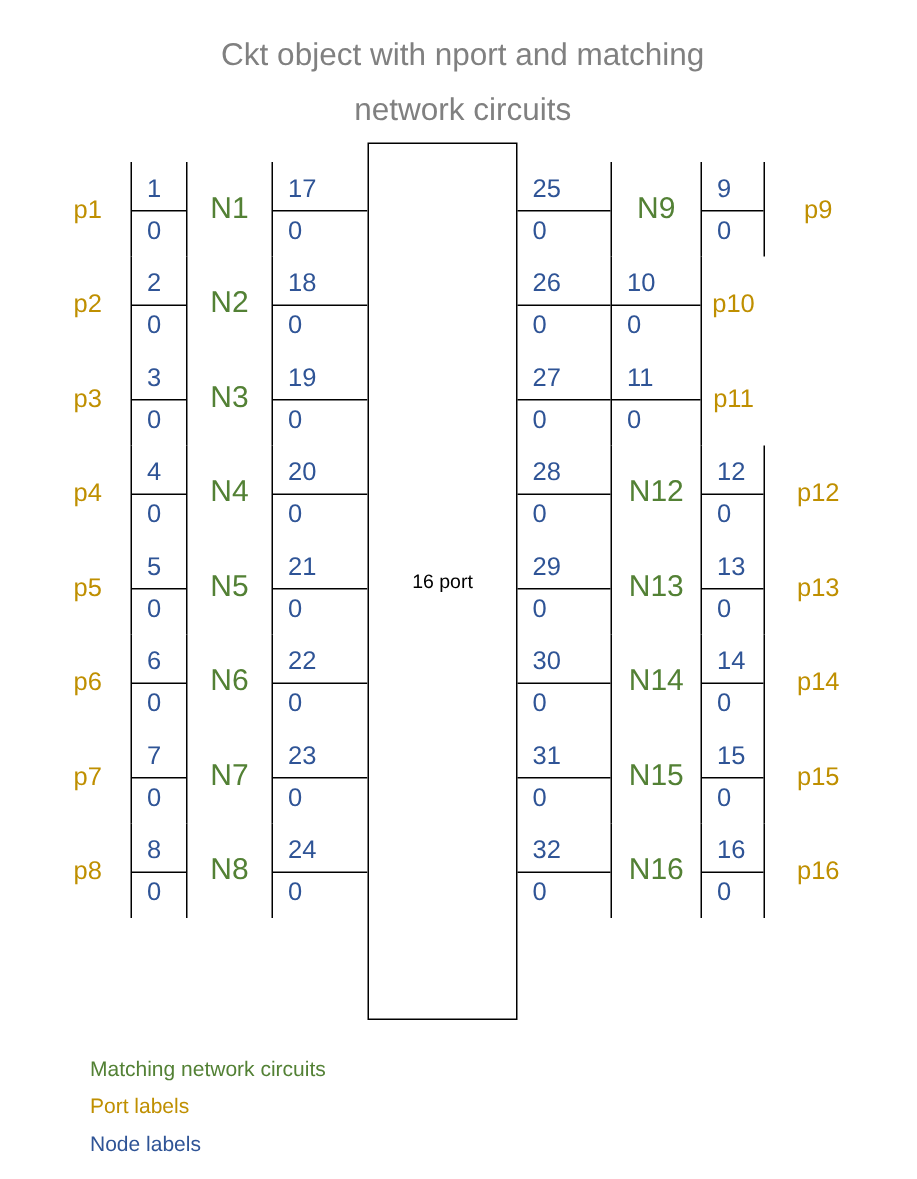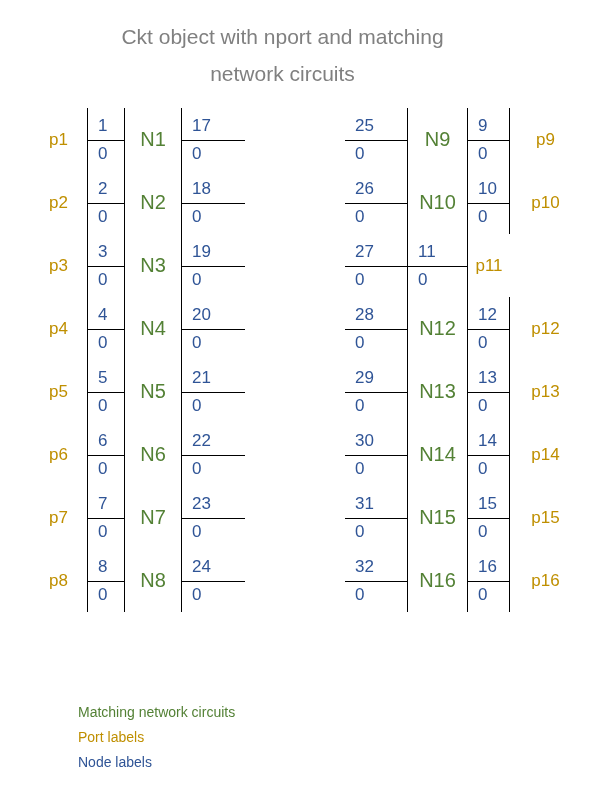--- a/index.html
+++ b/index.html
@@ -1,20 +1,20 @@
 <!DOCTYPE html>
 <html style="--gray: #808080; --blue: #2F5496; --green: #538135; --gold: #BF8F00; --line: #000000;"><head>
 <meta charset="utf-8">
 <style>
   html,body{margin:0;padding:0;background:#fff;}
   #screen{position:relative;width:611px;height:786px;background:#fff;
           font-family:"Liberation Sans",sans-serif;overflow:hidden;}
 
   #title{position:absolute;left:0;top:18px;width:565px;text-align:center;
-         color:var(--gray,#808080);font-size:21px;line-height:37px;}
+         color:var(--gray,#808080);font-size:21px;line-height:37px;padding-left:26px;}
 
   .side-table{position:absolute;top:108px;display:flex;flex-direction:column;}
   #left-rows{left:30px;width:215px;}
   #right-rows{left:345px;width:236px;}
 
   .row{display:grid;height:63px;}
   #left-rows .row{grid-template-columns:58px 37px 57px 63px;}
   #right-rows .row{grid-template-columns:63px 60px 42px 71px;}
 
   .cell{box-sizing:border-box;}
@@ -27,21 +27,21 @@
   .node{display:flex;flex-direction:column;color:var(--blue,#2F5496);font-size:17px;}
   .node-top{flex:1;display:flex;align-items:flex-end;padding:0 0 4px 10px;
             border-bottom:1px solid var(--line,#000);box-sizing:border-box;}
   .node-bottom{flex:1;display:flex;align-items:flex-start;padding:3px 0 0 10px;}
 
   #nport{position:absolute;left:245px;top:95px;width:100px;height:585px;
          box-sizing:border-box;border:1.5px solid var(--line,#000);background:#fff;
          display:flex;align-items:center;justify-content:center;}
   #nport-label{font-size:13px;color:#000;}
 
-  #legend{position:absolute;left:78px;top:700px;}
+  #legend{position:absolute;left:60px;top:700px;}
   .legend-item{font-size:14px;line-height:25px;}
 </style>
 </head>
 <body>
 
 <div id="screen">
 
   <div id="title">
     <div>Ckt object with nport and matching</div>
     <div>network circuits</div>
@@ -139,40 +139,42 @@
           <div class="node-bottom">0</div>
         </div>
         <div class="cell net vline-r">N8</div>
         <div class="cell node ">
           <div class="node-top">24</div>
           <div class="node-bottom">0</div>
         </div>
       </div>
     </div>
 
+  <div id="nport">
+    <span id="nport-label">16 port</span>
+  </div>
 
   <div id="right-rows" class="side-table">
       <div class="row">
         <div class="cell node vline-r">
           <div class="node-top">25</div>
           <div class="node-bottom">0</div>
         </div>
         <div class="cell net vline-r">N9</div>
         <div class="cell node vline-r">
           <div class="node-top">9</div>
           <div class="node-bottom">0</div>
         </div>
         <div class="cell port ">p9</div>
       </div>
       <div class="row">
         <div class="cell node vline-r">
           <div class="node-top">26</div>
           <div class="node-bottom">0</div>
         </div>
-        <div class="cell net vline-r">N10</div>
         <div class="cell node vline-r">
           <div class="node-top">10</div>
           <div class="node-bottom">0</div>
         </div>
         <div class="cell port ">p10</div>
       </div>
       <div class="row">
         <div class="cell node vline-r">
           <div class="node-top">27</div>
           <div class="node-bottom">0</div>

